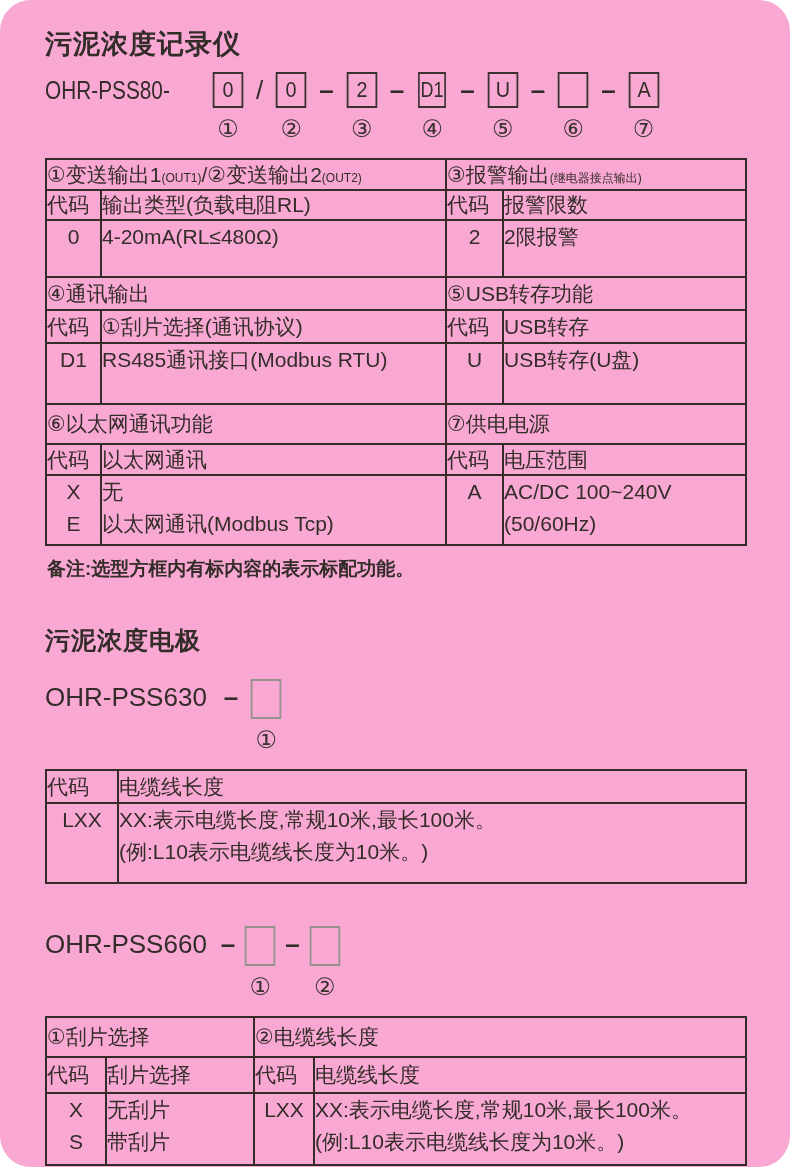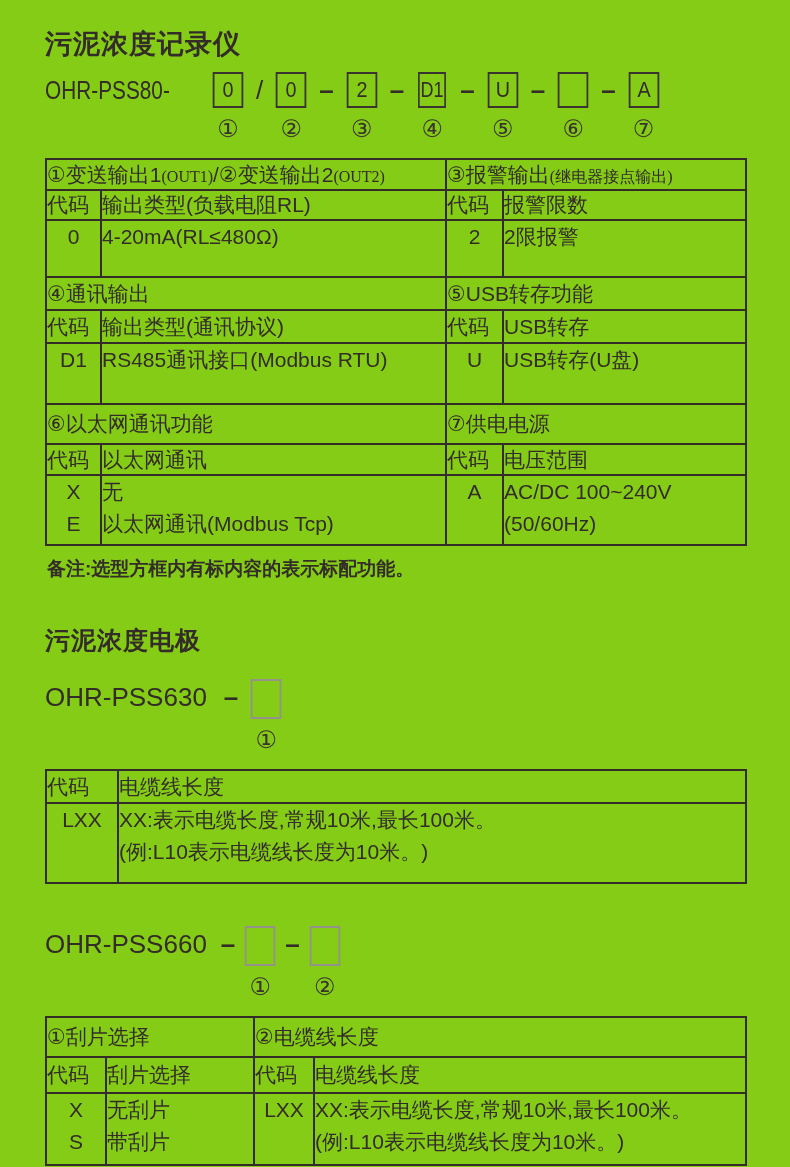--- a/index.html
+++ b/index.html
@@ -1,22 +1,23 @@
 <!DOCTYPE html>
 <html><head>
 <meta charset="utf-8">
 <style>
   html,body{margin:0;padding:0;}
   .page{
     width:790px;height:1167px;
-    background:#84cc16;
+    background:#f9a8d4;
     color:#332c28;
     font-family:"Liberation Sans","DejaVu Sans",sans-serif;
     position:relative;overflow:hidden;
     box-sizing:border-box;
+    border-radius:31px;
   }
   .content{padding:26px 45px 0 45px;}
 
   h1.title{font-size:27px;font-weight:bold;margin:0 0 10px 0;letter-spacing:1px;}
   h2.title{font-size:25px;font-weight:bold;margin:42px 0 22px 0;letter-spacing:1px;}
 
   
   .code-line{display:flex;align-items:flex-start;margin:0 0 0 0;}
   .prefix{font-size:26px;line-height:36px;white-space:nowrap;}
   .prefix.condensed{transform:scaleX(0.80);transform-origin:left center;letter-spacing:0px;margin-right:-28px;}
@@ -39,21 +40,21 @@
   
   table.spec{border-collapse:collapse;table-layout:fixed;width:700px;margin-top:16px;}
   table.spec td{border:2px solid #332c28;padding:0;box-sizing:border-box;}
   table.spec{border:1px solid #332c28;}
   td.sech{font-size:21px;padding:3px 6px 3px 7px;vertical-align:middle;white-space:nowrap;}
   td.colh{font-size:21px;vertical-align:middle;padding:2px 0;}
   td.codeh{text-align:left;font-size:21px;vertical-align:middle;}
   td.val{font-size:21px;padding:4px 6px 2px 9px;vertical-align:top;line-height:32px;}
   td.codev{text-align:center;font-size:21px;vertical-align:top;padding-top:4px;line-height:32px;}
   td.colh.named{padding-left:0;}
-  .sm{font-size:16px;letter-spacing:0;font-family:Liberation Serif, serif;}
+  .sm{font-size:12px;letter-spacing:0;}
   .line{white-space:nowrap;}
 
   .note{font-size:19px;font-weight:bold;margin:10px 0 0 2px;}
 
   .t630{margin-top:14px;}
   .t660{margin-top:14px;}
 </style>
 </head>
 <body>
 
@@ -129,21 +130,21 @@
         <td class="codev">2</td>
         <td class="val">2限报警</td>
       </tr>
 
       <tr style="height:33px">
         <td class="sech" colspan="2">④通讯输出</td>
         <td class="sech" colspan="2">⑤USB转存功能</td>
       </tr>
       <tr style="height:33px">
         <td class="codeh">代码</td>
-        <td class="colh named">输出类型(通讯协议)</td>
+        <td class="colh named">①刮片选择(通讯协议)</td>
         <td class="codeh">代码</td>
         <td class="colh named">USB转存</td>
       </tr>
       <tr style="height:61px">
         <td class="codev">D1</td>
         <td class="val">RS485通讯接口(Modbus RTU)</td>
         <td class="codev">U</td>
         <td class="val">USB转存(U盘)</td>
       </tr>
 

